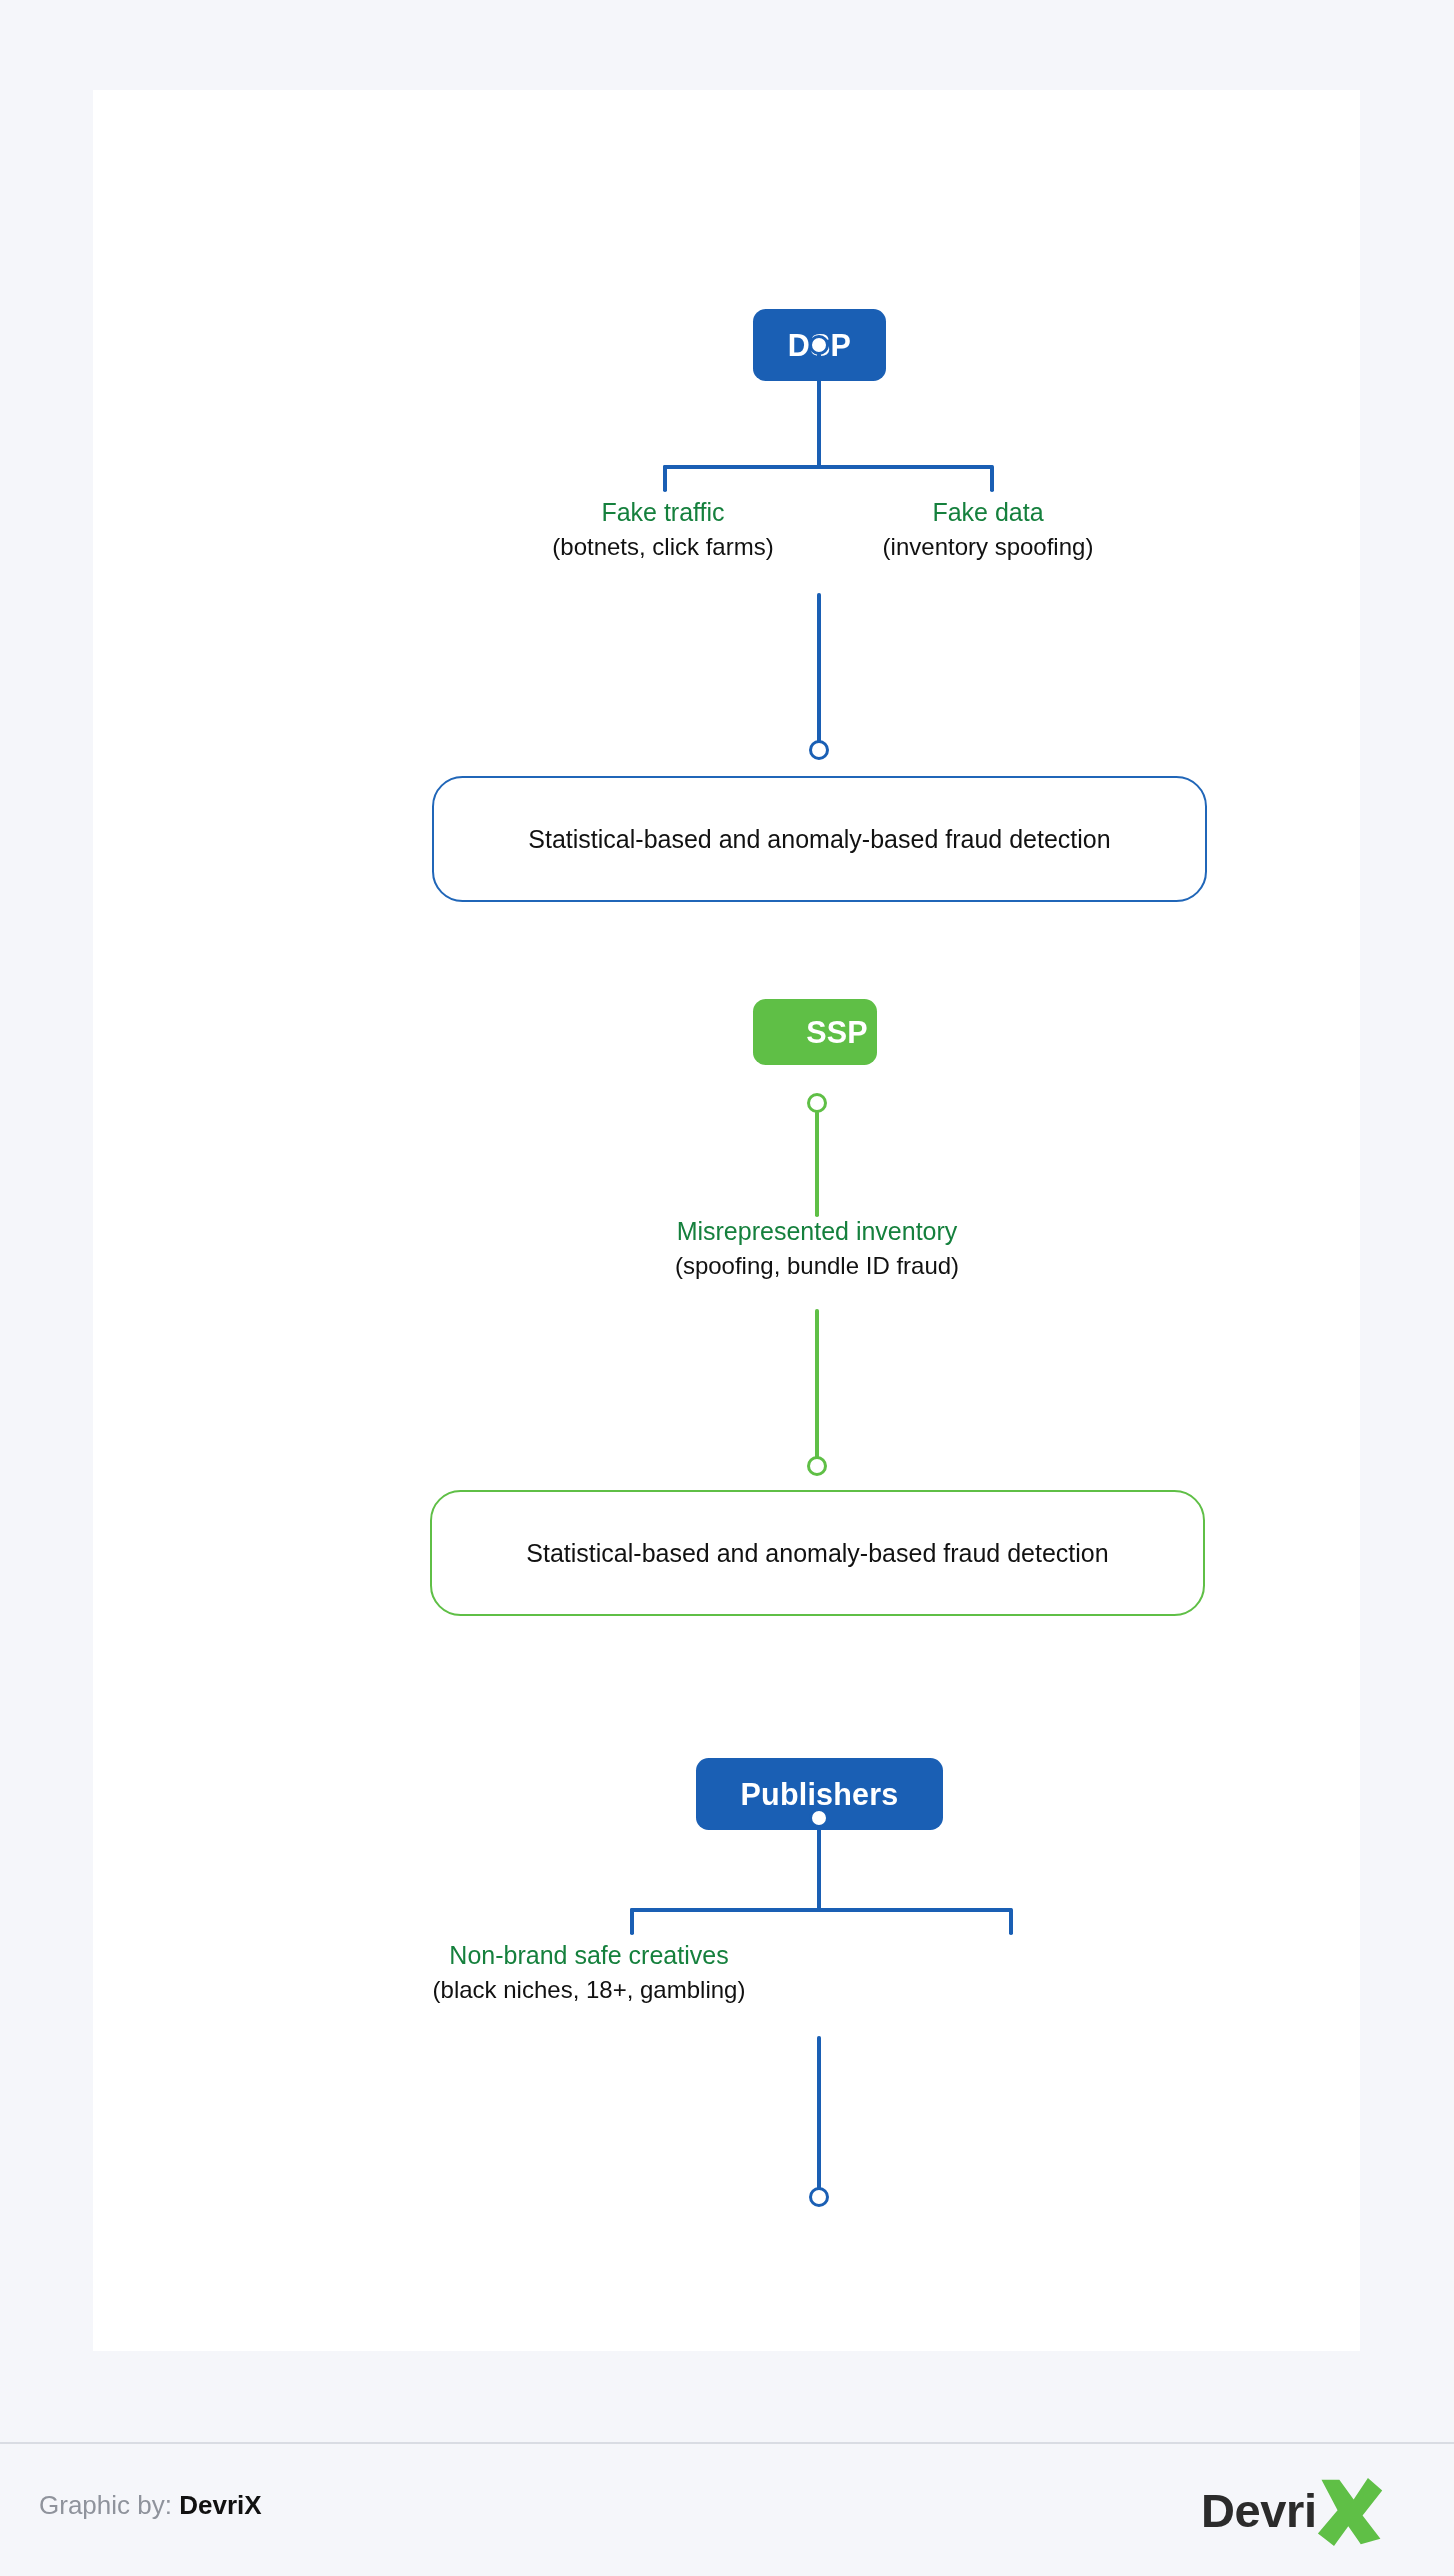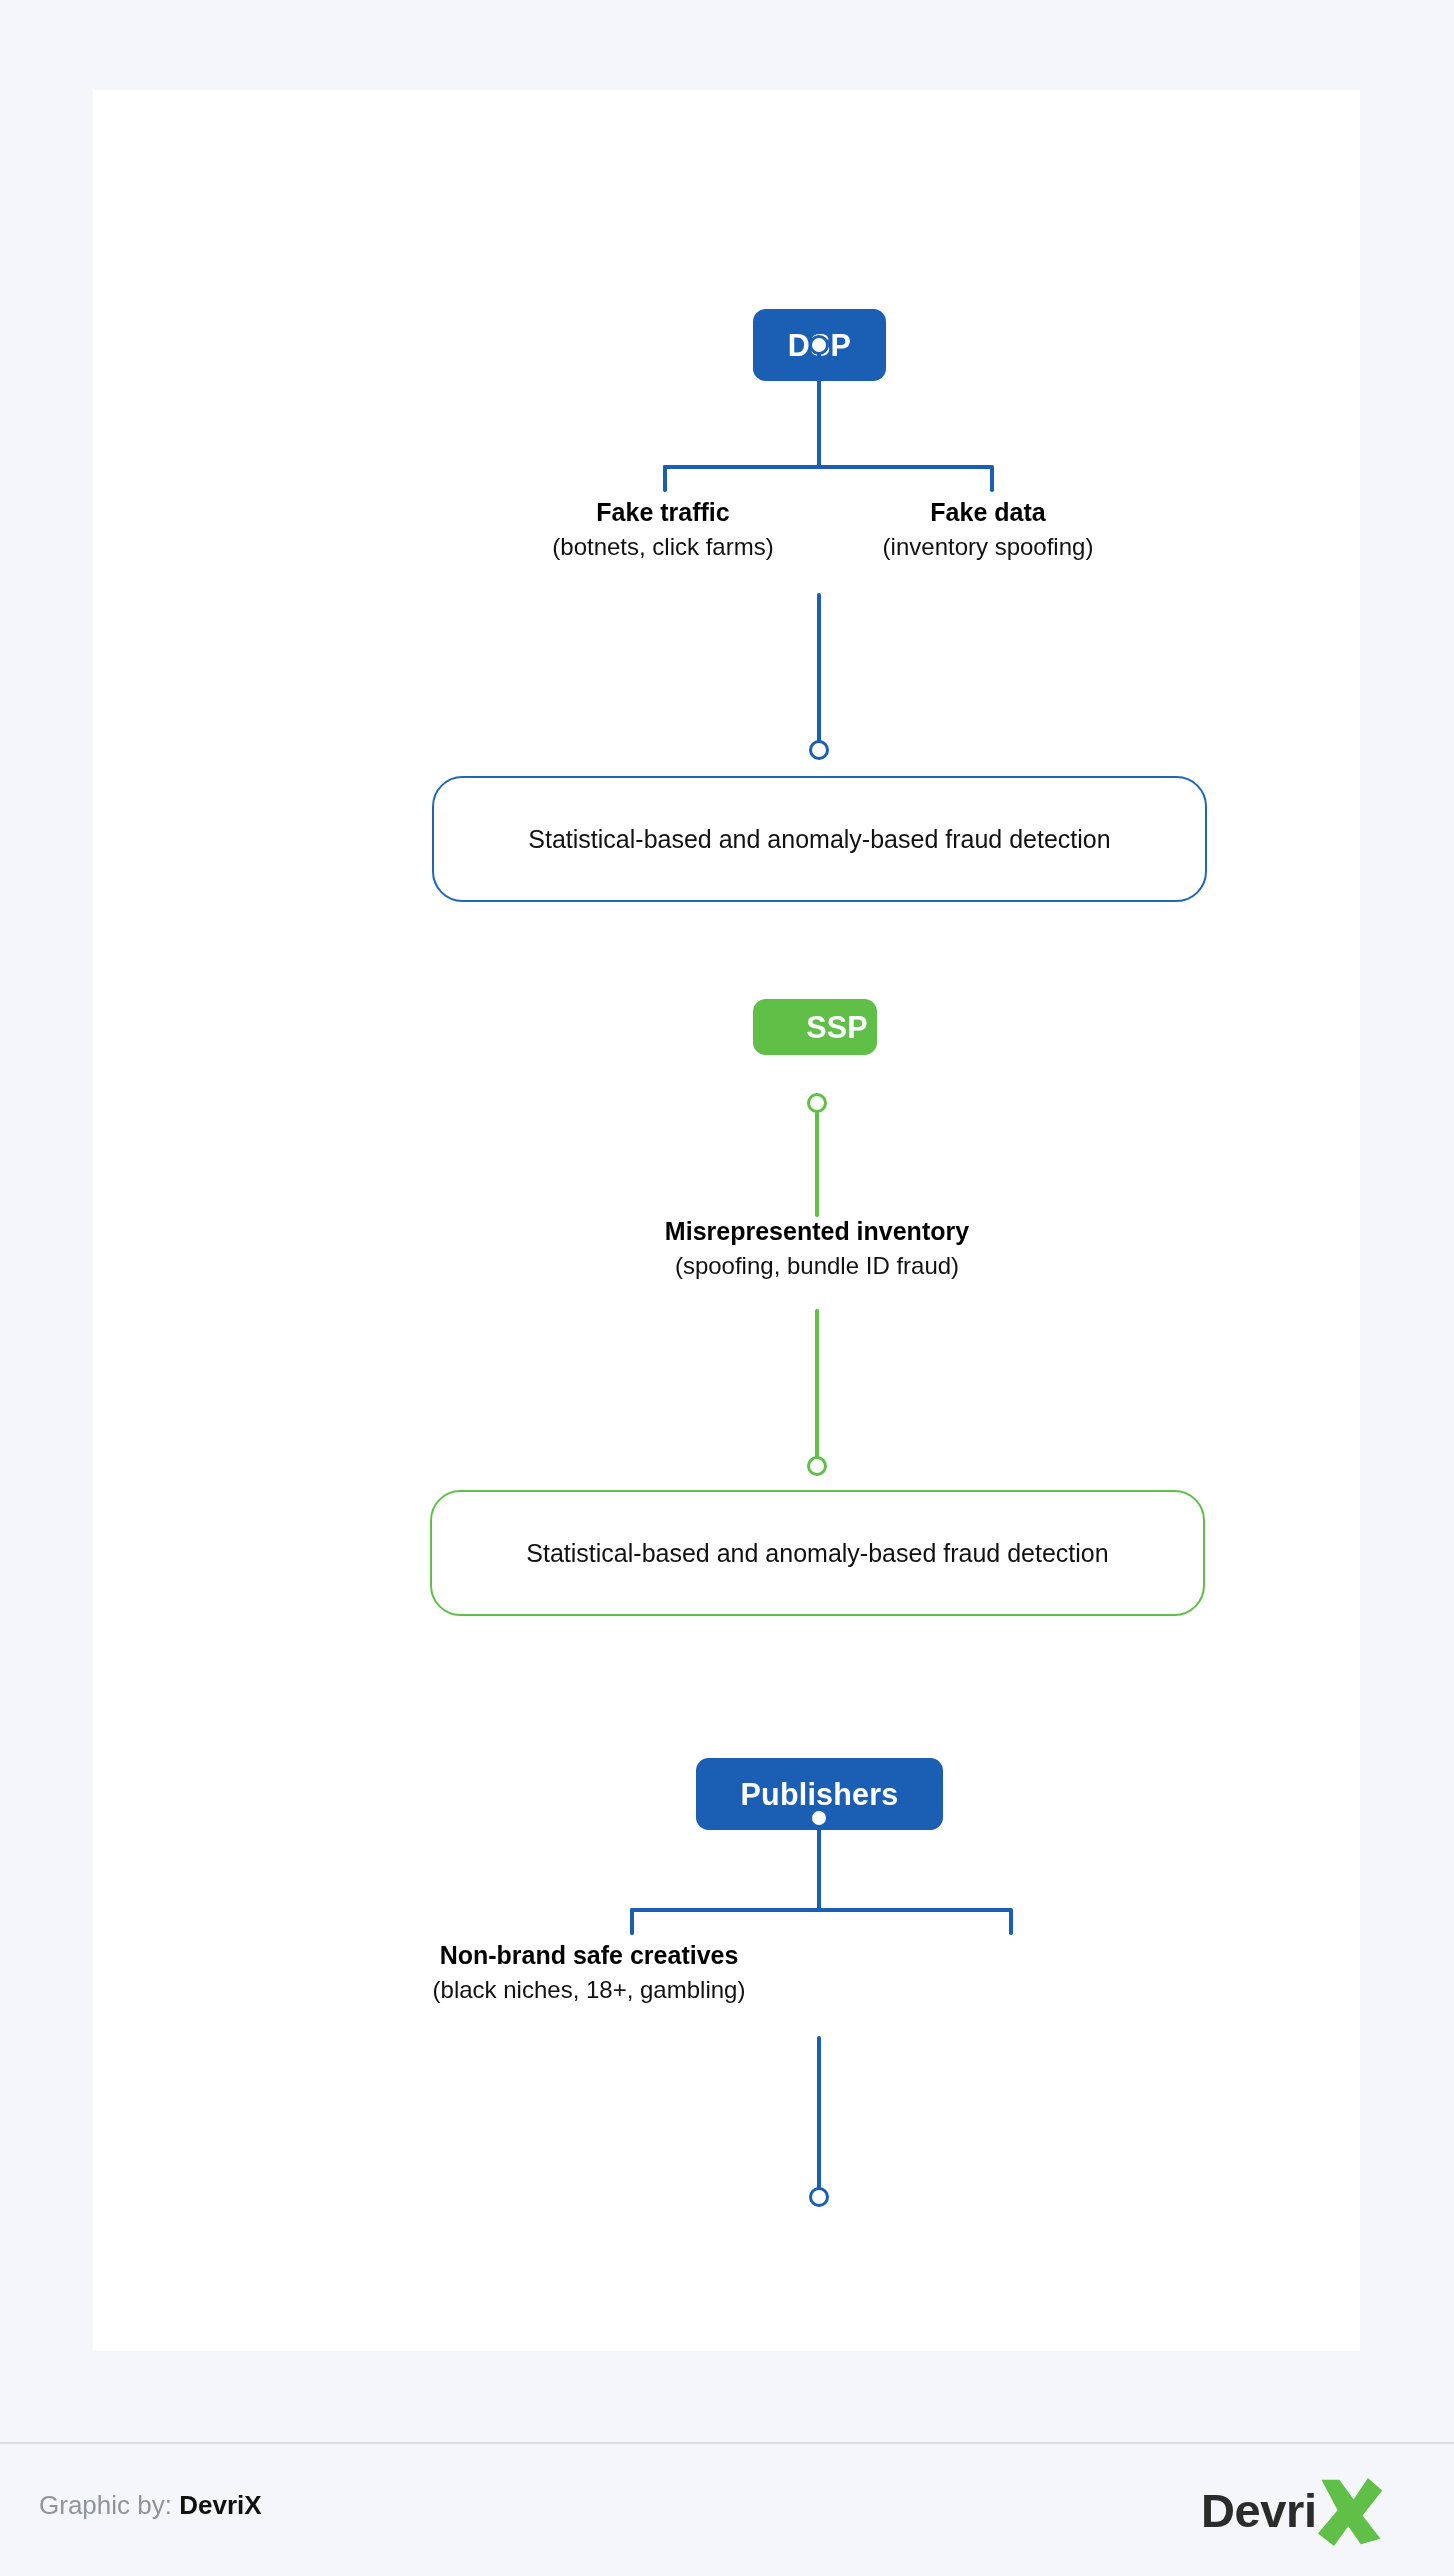--- a/index.html
+++ b/index.html
@@ -52,21 +52,21 @@
     left: 660px;
     top: 171px;
     width: 133px;
     height: 72px;
     font-size: 30.5px;
   }
   #pill-ssp {
     left: 660px;
     top: 909px;
     width: 124px;
-    height: 56px;
+    height: 66px;
     font-size: 30.5px;
     padding-left: 44px;
   }
   #pill-publishers {
     left: 603px;
     top: 1620px;
     width: 247px;
     height: 72px;
     font-size: 30.5px;
   }
@@ -101,22 +101,22 @@
   
   .branch-label {
     position: absolute;
     text-align: center;
     color: #111111;
     line-height: 1.28;
   }
   .branch-label .bl-title {
     display: block;
     font-size: 25px;
-    font-weight: bold;
-    color: #000000;
+    font-weight: normal;
+    color: #15803d;
     white-space: nowrap;
   }
   .branch-label .bl-sub {
     display: block;
     font-size: 24px;
     font-weight: normal;
     color: #111111;
     white-space: nowrap;
     margin-top: 3.6px;
   }

